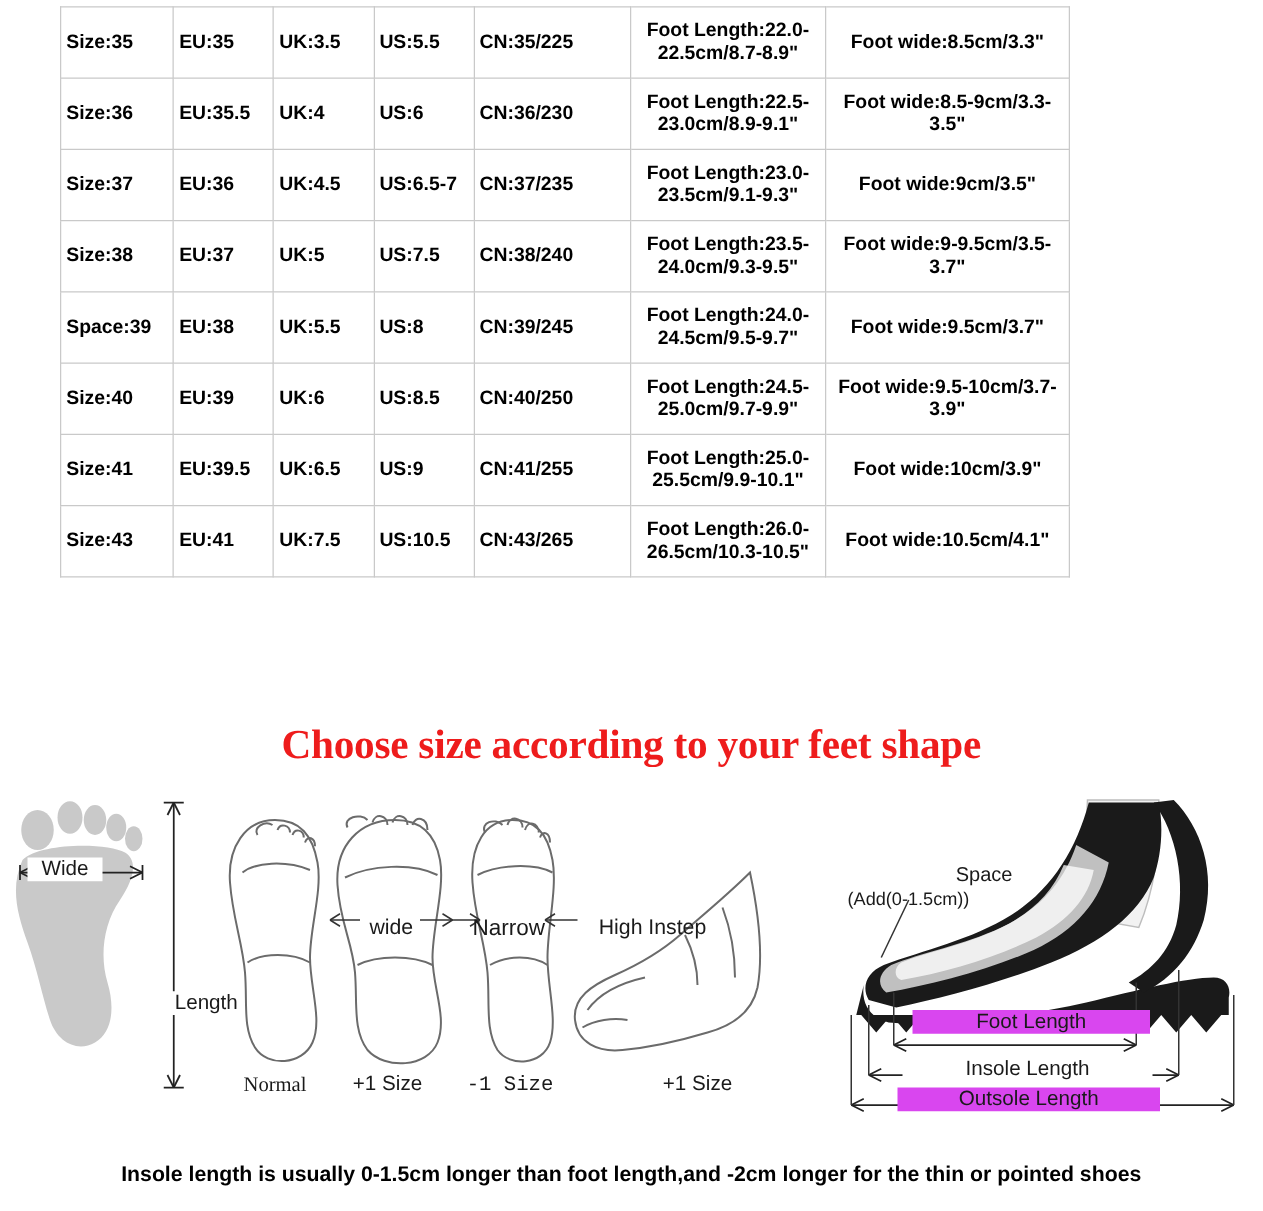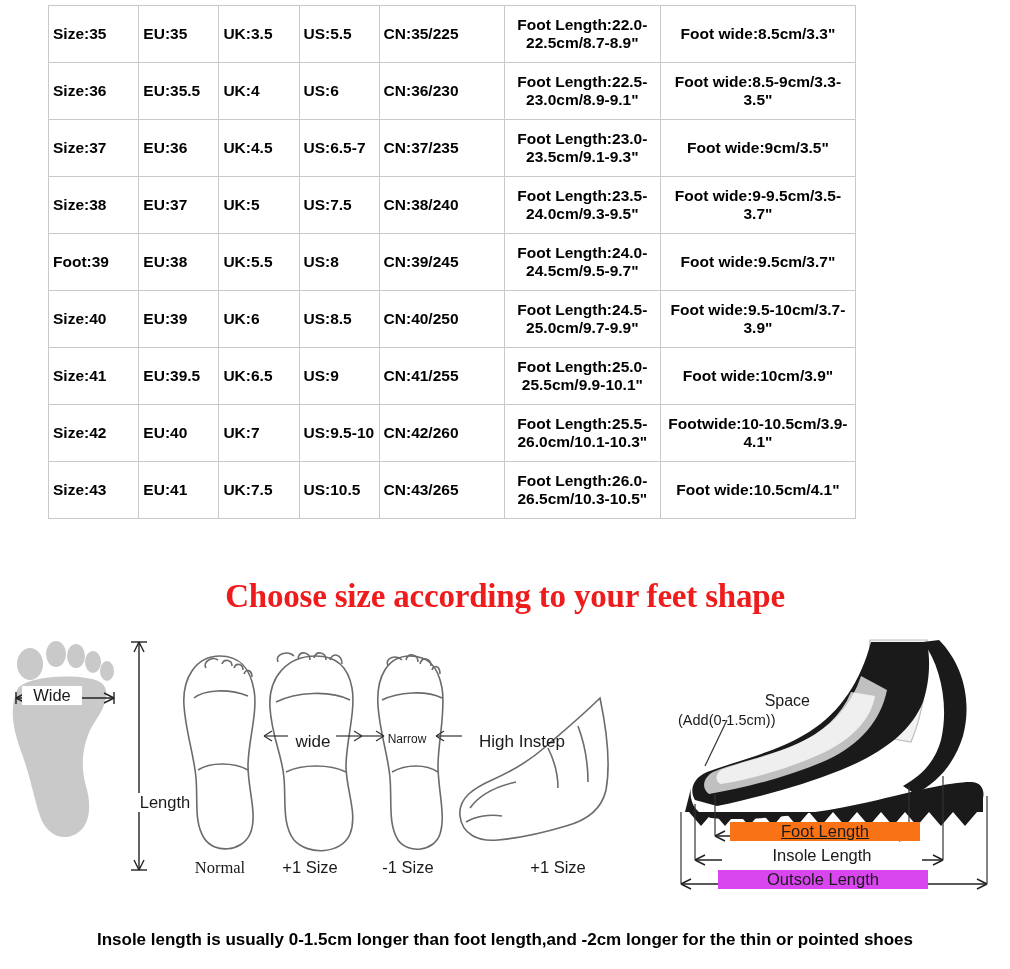--- a/index.html
+++ b/index.html
@@ -131,21 +131,21 @@
         <tr>
           <td class="c-size">Size:38</td>
           <td class="c-eu">EU:37</td>
           <td class="c-uk">UK:5</td>
           <td class="c-us">US:7.5</td>
           <td class="c-cn">CN:38/240</td>
           <td class="c-fl">Foot Length:23.5-24.0cm/9.3-9.5"</td>
           <td class="c-fw">Foot wide:9-9.5cm/3.5-3.7"</td>
         </tr>
         <tr>
-          <td class="c-size">Foot:39</td>
+          <td class="c-size">Space:39</td>
           <td class="c-eu">EU:38</td>
           <td class="c-uk">UK:5.5</td>
           <td class="c-us">US:8</td>
           <td class="c-cn">CN:39/245</td>
           <td class="c-fl">Foot Length:24.0-24.5cm/9.5-9.7"</td>
           <td class="c-fw">Foot wide:9.5cm/3.7"</td>
         </tr>
         <tr>
           <td class="c-size">Size:40</td>
           <td class="c-eu">EU:39</td>
@@ -156,29 +156,20 @@
           <td class="c-fw">Foot wide:9.5-10cm/3.7-3.9"</td>
         </tr>
         <tr>
           <td class="c-size">Size:41</td>
           <td class="c-eu">EU:39.5</td>
           <td class="c-uk">UK:6.5</td>
           <td class="c-us">US:9</td>
           <td class="c-cn">CN:41/255</td>
           <td class="c-fl">Foot Length:25.0-25.5cm/9.9-10.1"</td>
           <td class="c-fw">Foot wide:10cm/3.9"</td>
-        </tr>
-        <tr>
-          <td class="c-size">Size:42</td>
-          <td class="c-eu">EU:40</td>
-          <td class="c-uk">UK:7</td>
-          <td class="c-us">US:9.5-10</td>
-          <td class="c-cn">CN:42/260</td>
-          <td class="c-fl">Foot Length:25.5-26.0cm/10.1-10.3"</td>
-          <td class="c-fw">Footwide:10-10.5cm/3.9-4.1"</td>
         </tr>
         <tr>
           <td class="c-size">Size:43</td>
           <td class="c-eu">EU:41</td>
           <td class="c-uk">UK:7.5</td>
           <td class="c-us">US:10.5</td>
           <td class="c-cn">CN:43/265</td>
           <td class="c-fl">Foot Length:26.0-26.5cm/10.3-10.5"</td>
           <td class="c-fw">Foot wide:10.5cm/4.1"</td>
         </tr>
@@ -258,22 +249,22 @@
       <path class="f-line" d="M24,50 C40,42 68,40 84,48"></path>
       <path class="f-line" d="M34,122 C48,114 68,114 80,122"></path>
 
       <path class="dimthin" d="M2,86 L26,86"></path>
       <path class="dimthin" d="M26,86 L18,81"></path>
       <path class="dimthin" d="M26,86 L18,91"></path>
       <path class="dimthin" d="M104,86 L78,86"></path>
       <path class="dimthin" d="M78,86 L86,81"></path>
       <path class="dimthin" d="M78,86 L86,91"></path>
     </svg>
-    <div class="cap" style="left:352px;top:96px;width:110px;font-size:12px;">Narrow</div>
-    <div class="cap" style="left:348px;top:222px;width:120px;">-1 Size</div>
+    <div class="cap" style="left:352px;top:96px;width:110px;font-size:18px;">Narrow</div>
+    <div class="cap" style="left:348px;top:222px;width:120px;font-family:Liberation Mono, monospace;">-1 Size</div>
 
     <svg width="170" height="200" style="position:absolute;left:450px;top:54px;">
       <path class="f-line" d="M150,8 C132,26 110,44 94,58 C78,72 60,82 42,90 C24,98 8,108 10,126 C12,144 28,152 48,150 C70,148 96,142 116,136 C138,130 152,118 156,100 C160,78 158,46 150,8 Z"></path>
       <path class="f-line" d="M20,118 C30,104 48,96 66,92"></path>
       <path class="f-line" d="M98,58 C104,70 108,84 108,98"></path>
       <path class="f-line" d="M128,36 C134,52 138,72 138,92"></path>
       <path class="f-line" d="M16,132 C26,126 40,124 52,126"></path>
     </svg>
     <div class="cap" style="left:452px;top:96px;width:140px;font-size:17px;font-weight:normal;">High Instep</div>
     <div class="cap" style="left:498px;top:222px;width:120px;">+1 Size</div>
@@ -315,20 +306,20 @@
       <line class="dim" x1="16" y1="248" x2="26" y2="253"></line>
       <line class="dim" x1="322" y1="248" x2="312" y2="243"></line>
       <line class="dim" x1="322" y1="248" x2="312" y2="253"></line>
       <line class="dimthin" x1="16" y1="176" x2="16" y2="248"></line>
       <line class="dimthin" x1="322" y1="160" x2="322" y2="248"></line>
 
       <line class="dimthin" x1="62" y1="84" x2="40" y2="130"></line>
     </svg>
     <div class="cap" style="left:690px;top:56px;width:120px;text-align:right;font-size:16px;">Space</div>
     <div class="cap cap-small" style="left:678px;top:76px;width:150px;text-align:left;">(Add(0-1.5cm))</div>
-    <div class="cap" style="left:730px;top:186px;width:190px;background:#f97316;text-decoration:underline;">Foot Length</div>
+    <div class="cap" style="left:730px;top:172px;width:190px;background:#d946ef;">Foot Length</div>
     <div class="cap" style="left:722px;top:210px;width:200px;background:#fff;">Insole Length</div>
     <div class="cap" style="left:718px;top:234px;width:210px;background:#d946ef;">Outsole Length</div>
   </div>
 
   <div class="footer-note">Insole length is usually 0-1.5cm longer than foot length,and -2cm longer for the thin or pointed shoes</div>
 
 </div>
 
 </body></html>

